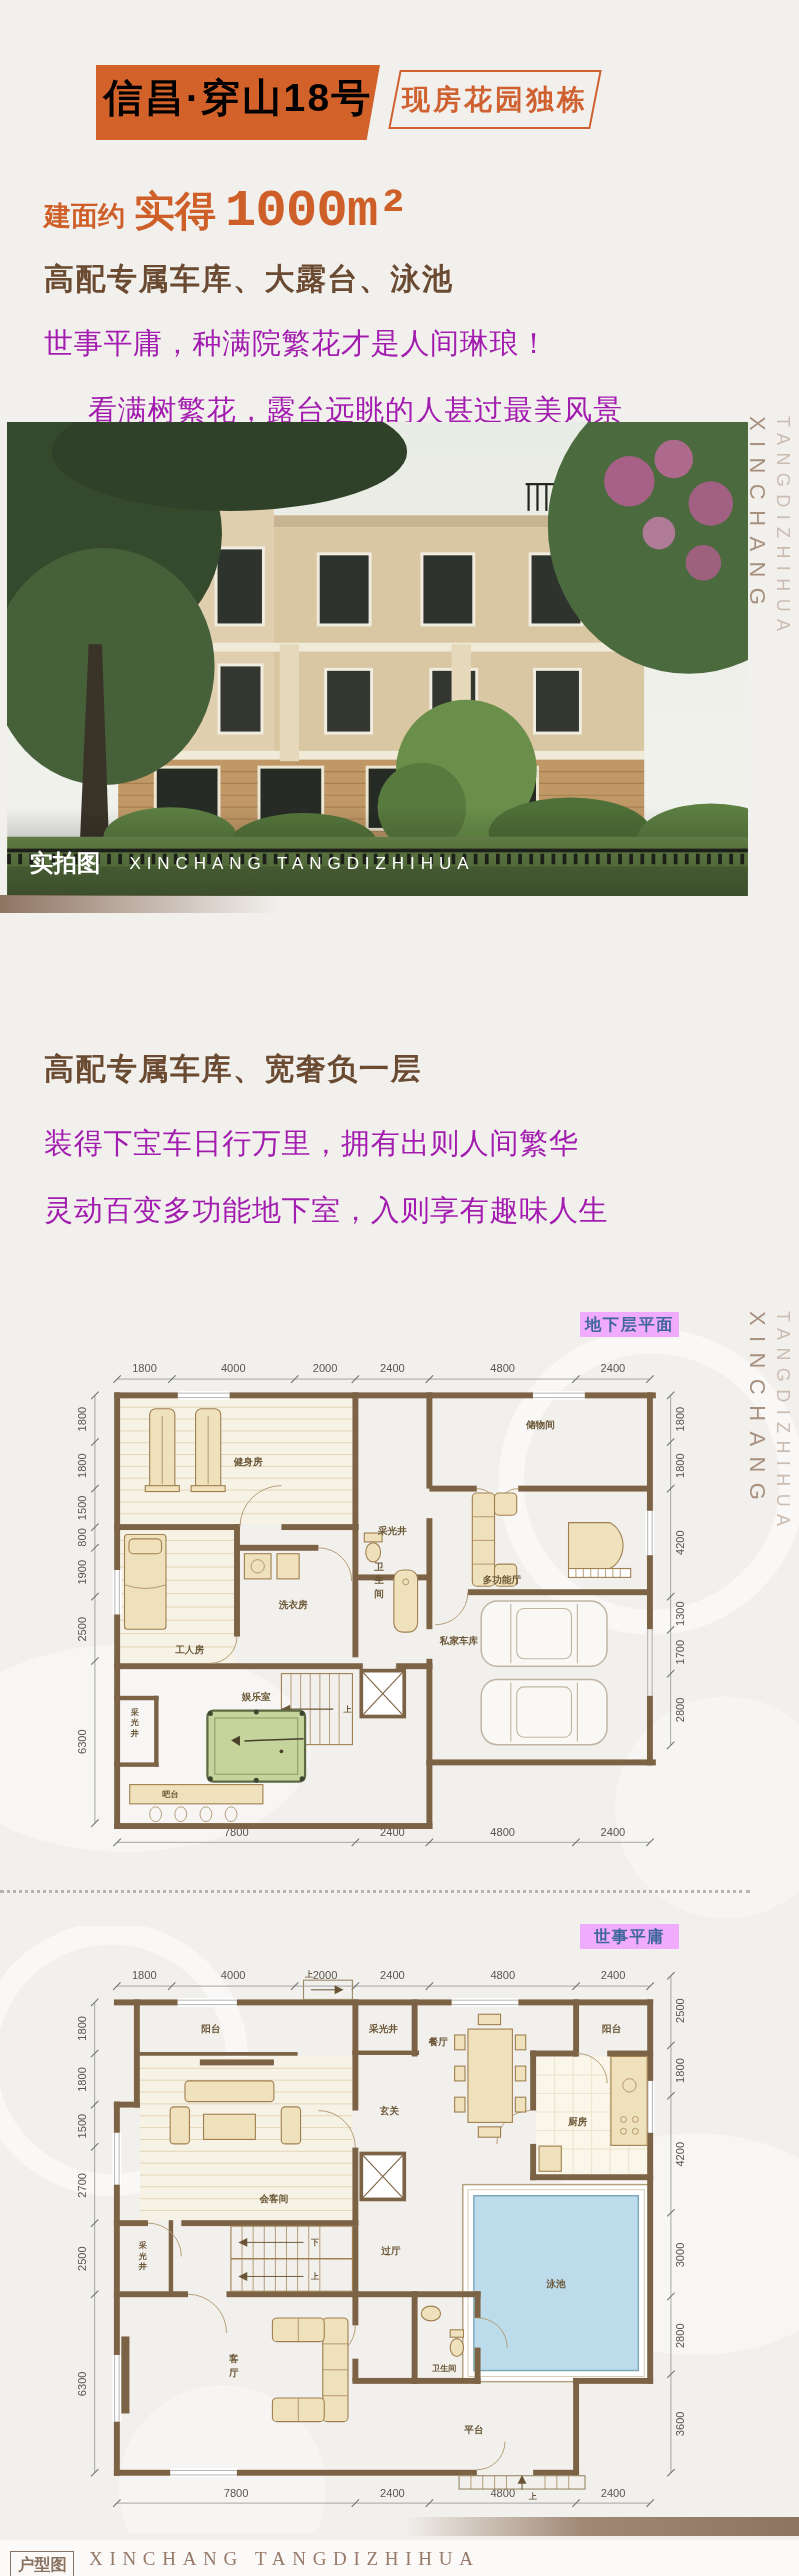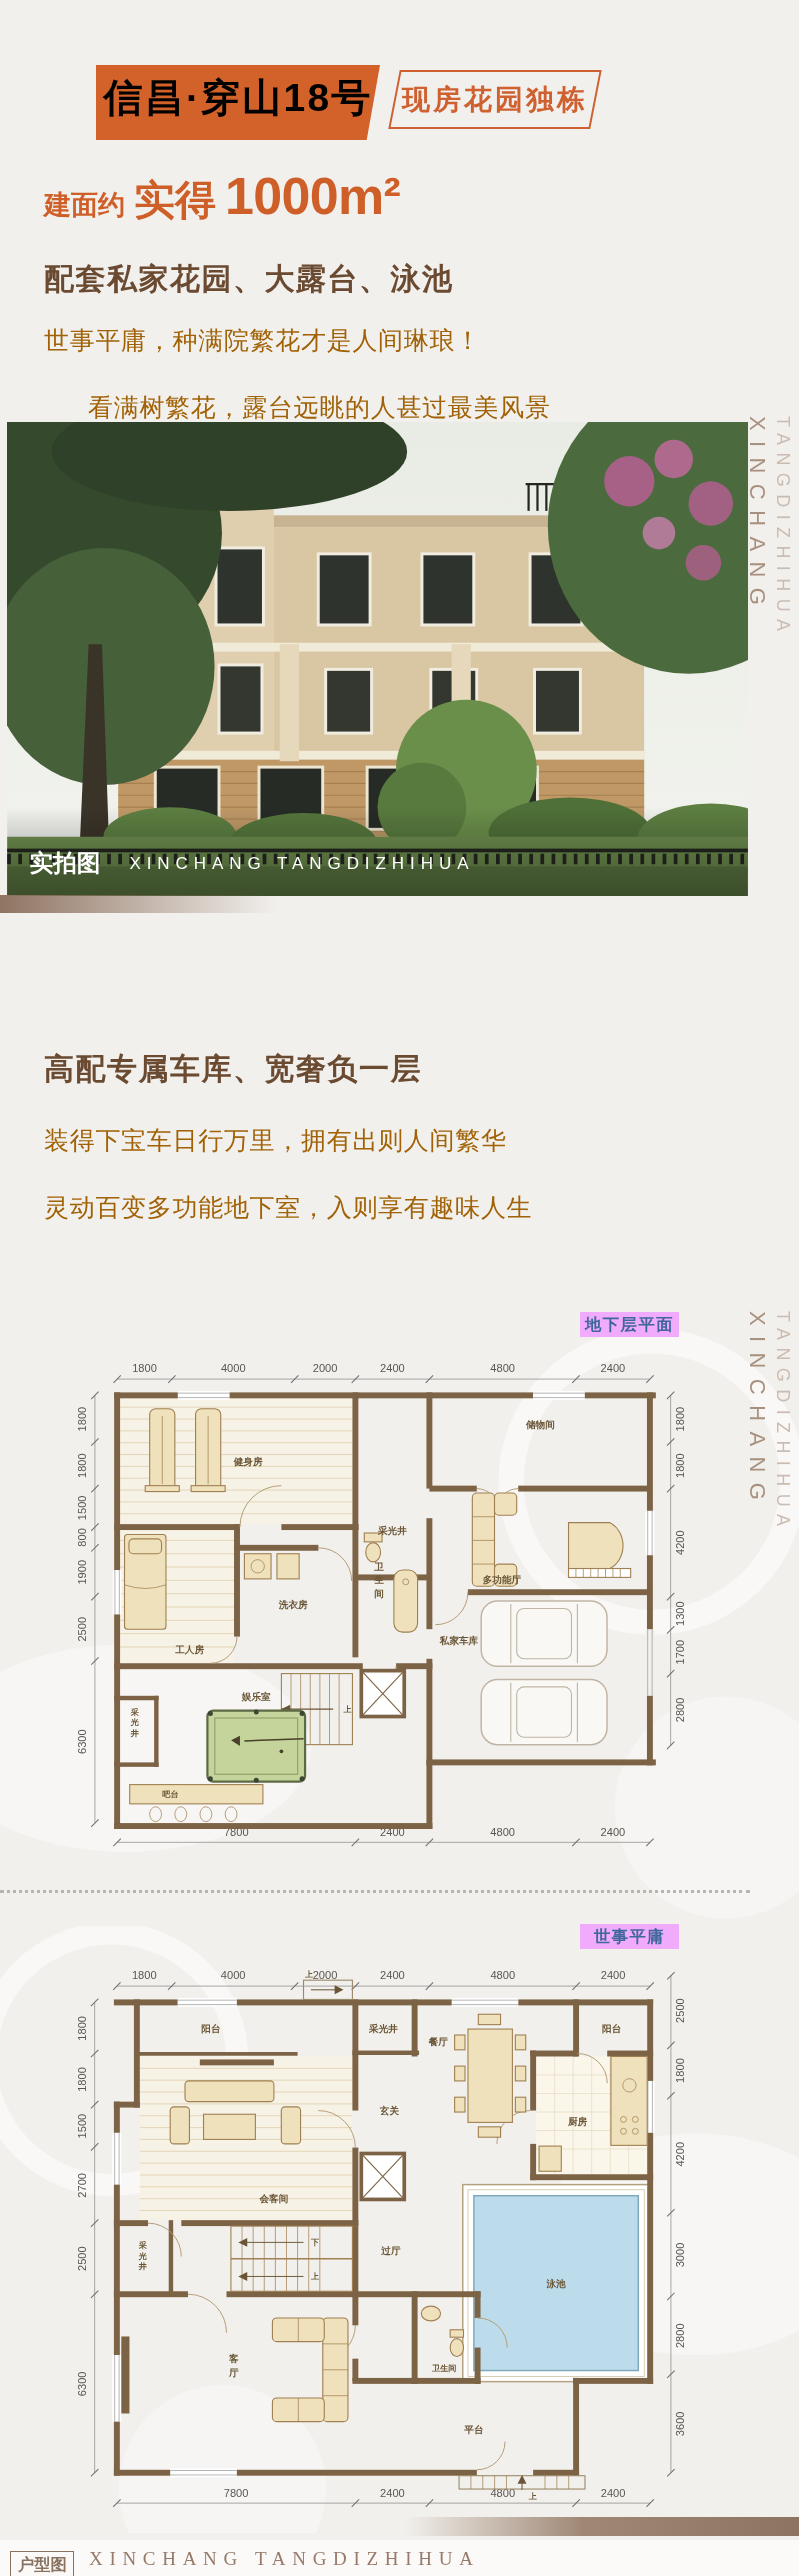--- a/index.html
+++ b/index.html
@@ -8,26 +8,26 @@
   .abs{position:absolute;}
   
   .banner{left:96px;top:65px;width:284px;height:75px;background:#d2612a;
           clip-path:polygon(0 0,100% 0,calc(100% - 13.3px) 100%,0 100%);
           color:#000000;font-size:39px;font-weight:800;letter-spacing:2.2px;
           line-height:65px;text-align:center;}
   .badge-skew{left:394px;top:70px;width:198px;height:55px;border:2.2px solid #cf6030;
           transform:skewX(-11deg);background:transparent;}
   .badge-skew span{display:block;transform:skewX(11deg);color:#cf6030;font-size:28px;
           font-weight:700;line-height:55px;text-align:center;letter-spacing:3px;}
-  .arealine{left:44px;top:162px;display:flex;align-items:baseline;color:#cf5f28;font-weight:800;}
+  .arealine{left:44px;top:173px;display:flex;align-items:baseline;color:#cf5f28;font-weight:800;font-family:Liberation Mono, monospace;}
   .arealine .sm{font-size:27px;}
   .arealine .xl{font-size:52px;letter-spacing:-0.7px;}
   .arealine .md{font-size:41px;margin:11px 9px;}
   .features{left:44px;top:259px;font-size:30px;font-weight:800;color:#6a4a31;letter-spacing:1.5px;}
-  .bodyline{left:44px;font-size:25px;color:#a16207;letter-spacing:0.7px;}
+  .bodyline{left:44px;font-size:29px;color:#a21caf;letter-spacing:0.7px;}
   
   .photo{left:7.4px;top:422px;width:741px;height:474px;}
   .ribbon1{left:0;top:895px;width:278px;height:18px;
            background:linear-gradient(90deg,#8f7462,rgba(150,124,106,0));}
   .ribbon2{left:404px;top:2517px;width:396px;height:19px;
            background:linear-gradient(90deg,rgba(160,136,117,0),#a08875 45%,#8d7461);}
   .vtext{transform:rotate(90deg);transform-origin:top left;white-space:nowrap;}
   .vt-top{font-size:18px;letter-spacing:7.4px;color:#cbbcb1;}
   .vt-bottom{font-size:22px;letter-spacing:10.4px;color:#a8907f;}
   .s2title{left:44px;top:1049px;font-size:30px;font-weight:800;color:#6a4a31;letter-spacing:1.5px;}
@@ -58,21 +58,21 @@
 <div class="abs badge-skew">
   <span>现房花园独栋</span>
 </div>
 
 <div class="abs arealine">
   <span class="sm">建面约</span>
   <span class="md">实得</span>
   <span class="xl">1000m²</span>
 </div>
 
-<div class="abs features">配套私家花园、大露台、泳池</div>
+<div class="abs features">高配专属车库、大露台、泳池</div>
 <div class="abs bodyline" style="top:324px;">世事平庸，种满院繁花才是人间琳琅！</div>
 <div class="abs bodyline" style="top:391px;margin-left:44px;">看满树繁花，露台远眺的人甚过最美风景</div>
 
 <div class="abs photo">
 <svg width="741" height="474" viewBox="0 0 1000 640">
   <defs>
     <linearGradient id="sky" x1="0" y1="0" x2="0" y2="1">
       <stop offset="0" stop-color="#e9ece4"></stop>
           <stop offset="1" stop-color="#f2f3ee"></stop>
     </linearGradient>

